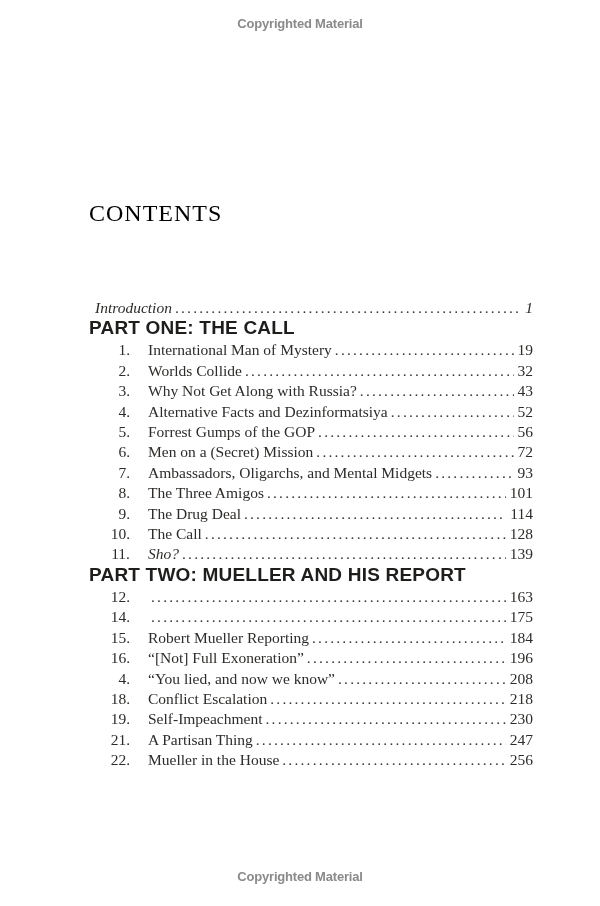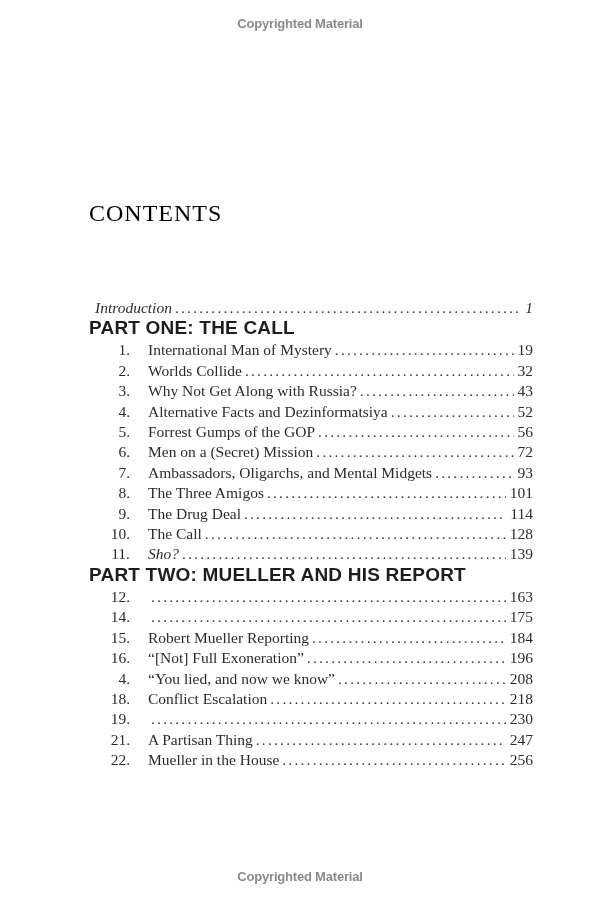--- a/index.html
+++ b/index.html
@@ -198,20 +198,21 @@
             <span class="pg">208</span>
           </div>
           <div class="row">
             <span class="num">18.</span>
             <span class="etitle">Conflict Escalation</span>
             <span class="dots"></span>
             <span class="pg">218</span>
           </div>
           <div class="row">
             <span class="num">19.</span>
+            <span class="etitle">Self-Impeachment</span>
             <span class="dots"></span>
             <span class="pg">230</span>
           </div>
           <div class="row">
             <span class="num">21.</span>
             <span class="etitle">A Partisan Thing</span>
             <span class="dots"></span>
             <span class="pg">247</span>
           </div>
           <div class="row">

